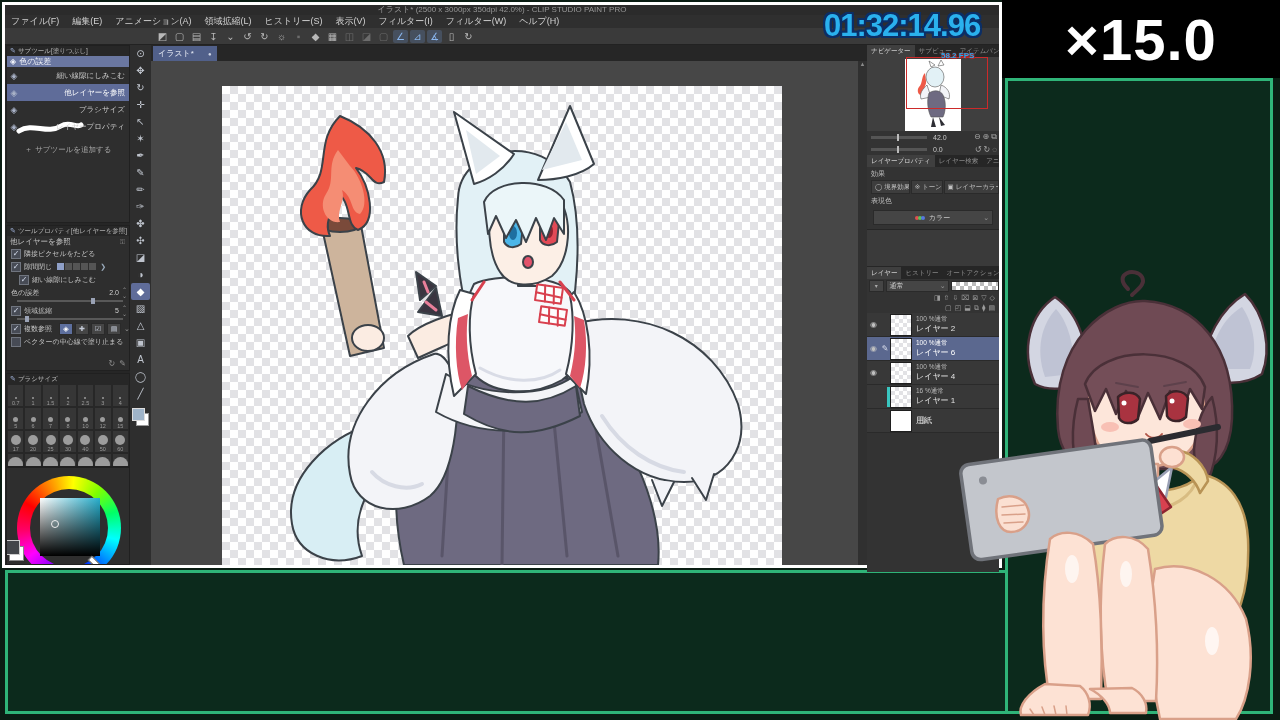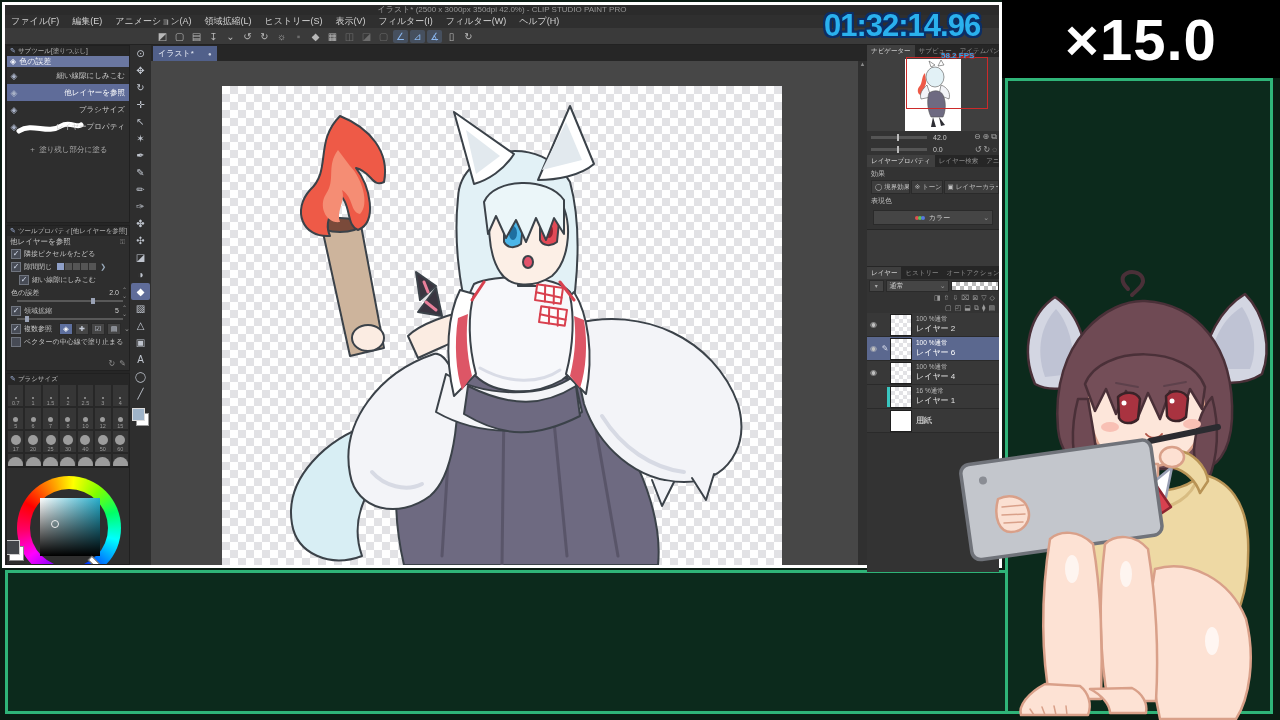--- a/index.html
+++ b/index.html
@@ -186,21 +186,21 @@
         <div class="st-row">
           <div class="ic">◈</div>
           <svg width="70" height="16" id="squiggle">
             <path d="M4,11 C18,2 32,15 46,6 C54,1 62,8 66,5" stroke="#fff" stroke-width="5" fill="none" stroke-linecap="round"></path>
           </svg>
           <div class="lb">レイヤープロパティ</div>
         </div>
       </div>
     <div class="st-add">
         <span>＋</span>
-        <span>塗り残し部分に塗る</span>
+        <span>サブツールを追加する</span>
       </div>
   </div>
 
   <div id="toolprop" class="panel abs">
     <div class="phead">
         <span class="pico">✎</span>
         <span>ツールプロパティ[他レイヤーを参照]</span>
       </div>
     <div class="tp-sub">
         <span>他レイヤーを参照</span>

